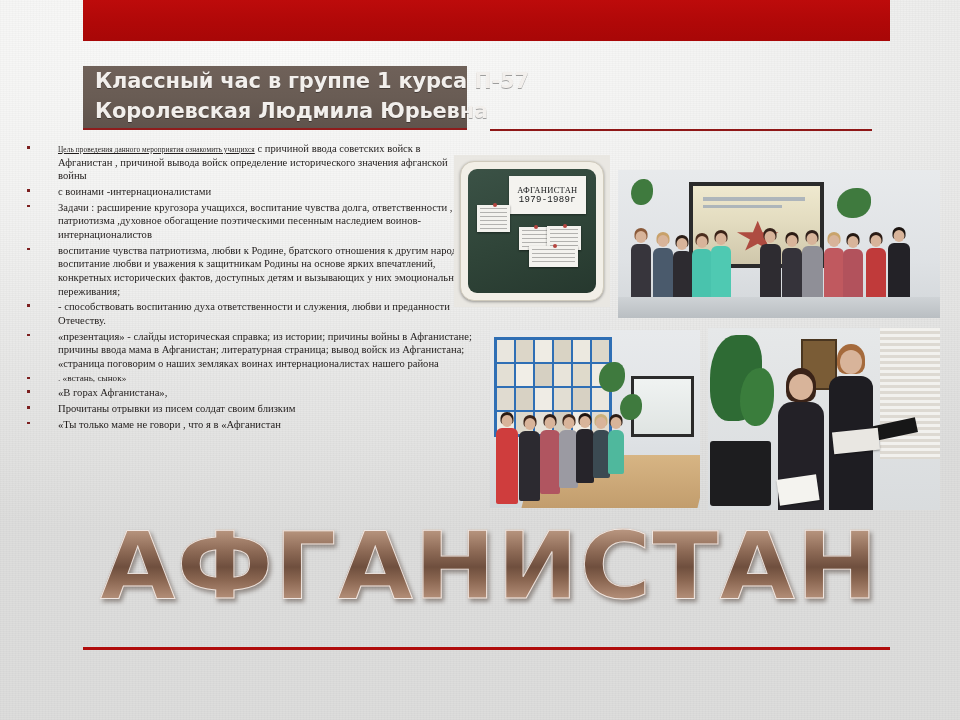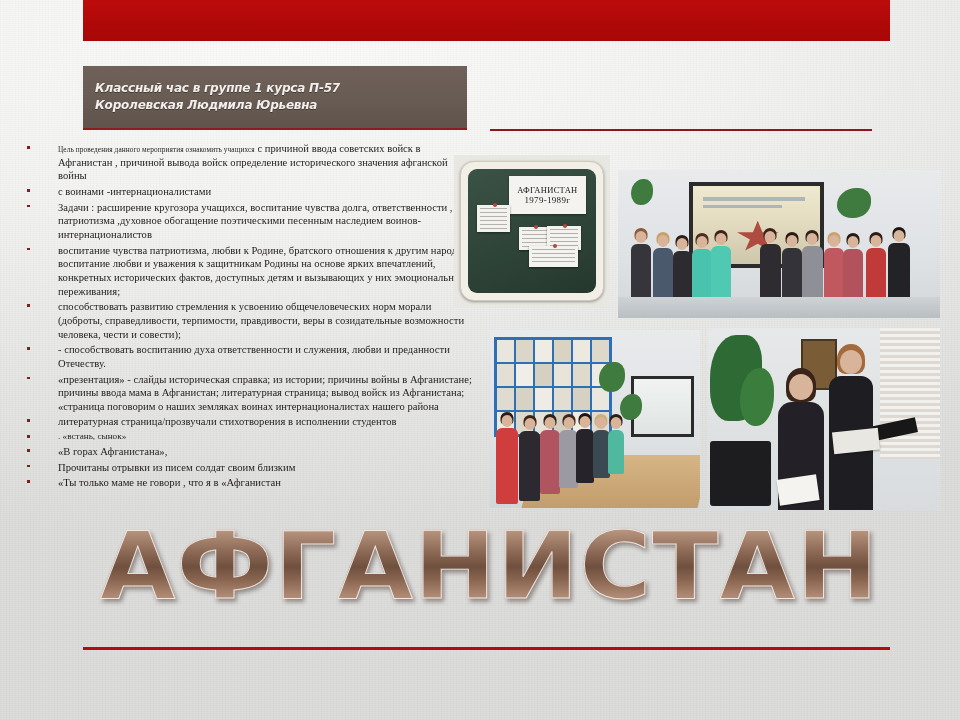--- a/index.html
+++ b/index.html
@@ -35,26 +35,25 @@
     position:absolute;left:83px;top:66px;width:384px;height:62px;
     background:linear-gradient(180deg,#6f6159 0%,#695c54 50%,#5f534c 100%);
     z-index:3;
     display:flex;flex-direction:column;justify-content:center;
     padding:0 0 0 12px;box-sizing:border-box;
   }
   .title-plaque .line{
     color:#f2efec;
     font-family:"DejaVu Sans", sans-serif;
     font-weight:700;
-    font-size:12px;
+    font-size:21px;
     line-height:1.42;
     letter-spacing:-0.2px;
     white-space:nowrap;
     text-shadow:0 1px 0 rgba(0,0,0,.35);
-    font-style:italic;
   }
   .plaque-underline{
     position:absolute;left:83px;top:128px;width:384px;height:2px;
     background:#8e1c1c;z-index:3;
   }
 
   
   .rule-top-right{
     position:absolute;left:490px;top:129px;width:382px;height:2px;
     background:#8f1717;z-index:3;
@@ -76,21 +75,21 @@
     margin-bottom:2px;
     font-size:10.6px;
     line-height:1.29;
     text-align:left;
   }
   .bullet-row .dot{
     position:absolute;left:3px;top:4px;
     width:2.6px;height:2.6px;background:#7c1f1f;
   }
   .bullet-row.tiny{font-size:9.2px;line-height:1.3;}
-  .bullet-row .lead{font-size:7.3px;letter-spacing:.1px;}
+  .bullet-row .lead{font-size:7.3px;letter-spacing:.1px;text-decoration:underline;}
 
   
   .collage{position:absolute;left:450px;top:150px;width:510px;height:372px;z-index:5;}
 
   .ph{position:absolute;overflow:hidden;background:#cfcfcf;}
 
   
   .ph-board{left:4px;top:5px;width:156px;height:152px;background:#e9e7e2;}
   .board-frame{
     position:absolute;inset:6px;border-radius:14px;
@@ -103,21 +102,21 @@
     background:linear-gradient(160deg,#3b5246 0%,#2f4438 55%,#26382e 100%);
     overflow:hidden;
   }
   .board-head{
     position:absolute;left:32%;top:6%;width:60%;height:30%;
     background:#f4f3ef;
     display:flex;flex-direction:column;align-items:center;justify-content:center;
     box-shadow:0 1px 2px rgba(0,0,0,.4);
   }
   .board-head .t1{font-size:8.5px;font-family:"Liberation Serif",serif;color:#16181a;letter-spacing:.3px;}
-  .board-head .t2{font-size:9px;font-family:Liberation Serif, serif;color:#16181a;letter-spacing:.3px;}
+  .board-head .t2{font-size:9px;font-family:Liberation Mono, monospace;color:#16181a;letter-spacing:.3px;}
   .note{position:absolute;background:#f3f2ee;box-shadow:0 1px 2px rgba(0,0,0,.45);}
   .note::after{content:"";position:absolute;left:48%;top:-2px;width:4px;height:4px;border-radius:50%;background:#b5453f;}
   .n1{left:7%;top:29%;width:26%;height:22%;}
   .n2{left:40%;top:47%;width:24%;height:18%;}
   .n3{left:62%;top:46%;width:26%;height:19%;}
   .n4{left:48%;top:62%;width:38%;height:17%;}
   .note-lines{position:absolute;inset:3px 3px;background:repeating-linear-gradient(180deg, rgba(30,30,30,.55) 0px, rgba(30,30,30,.55) 1px, transparent 1px, transparent 4px);opacity:.55;}
 
   
   .ph-group{left:168px;top:20px;width:322px;height:148px;}
@@ -195,35 +194,29 @@
     </div>
 
     <div class="bullet-row">
       <span class="dot"></span><span>Задачи : расширение кругозора учащихся, воспитание чувства долга, ответственности , патриотизма ,духовное обогащение поэтическими песенным наследием воинов-интернационалистов</span>
     </div>
 
     <div class="bullet-row">
       <span class="dot"></span><span>воспитание чувства патриотизма, любви к Родине, братского отношения к другим народам. воспитание любви и уважения к защитникам Родины на основе ярких впечатлений, конкретных исторических фактов, доступных детям и вызывающих у них эмоциональные переживания;</span>
     </div>
 
-    <div class="bullet-row">
-      <span class="dot"></span><span>способствовать развитию стремления к усвоению общечеловеческих норм морали (доброты, справедливости, терпимости, правдивости, веры в созидательные возможности человека, чести и совести);</span>
-    </div>
 
     <div class="bullet-row">
       <span class="dot"></span><span>- способствовать воспитанию духа ответственности и служения, любви и преданности Отечеству.</span>
     </div>
 
     <div class="bullet-row">
       <span class="dot"></span><span>«презентация» - слайды историческая справка; из истории; причины войны в Афганистане; причины ввода мама в Афганистан; литературная страница; вывод войск из Афганистана; «страница поговорим о наших земляках воинах интернационалистах нашего района</span>
     </div>
 
-    <div class="bullet-row">
-      <span class="dot"></span><span>литературная страница/прозвучали стихотворения в исполнении студентов</span>
-    </div>
 
     <div class="bullet-row tiny">
       <span class="dot"></span><span>.  «встань, сынок»</span>
     </div>
 
     <div class="bullet-row b2">
       <span class="dot"></span><span>«В горах Афганистана»,</span>
     </div>
 
 

